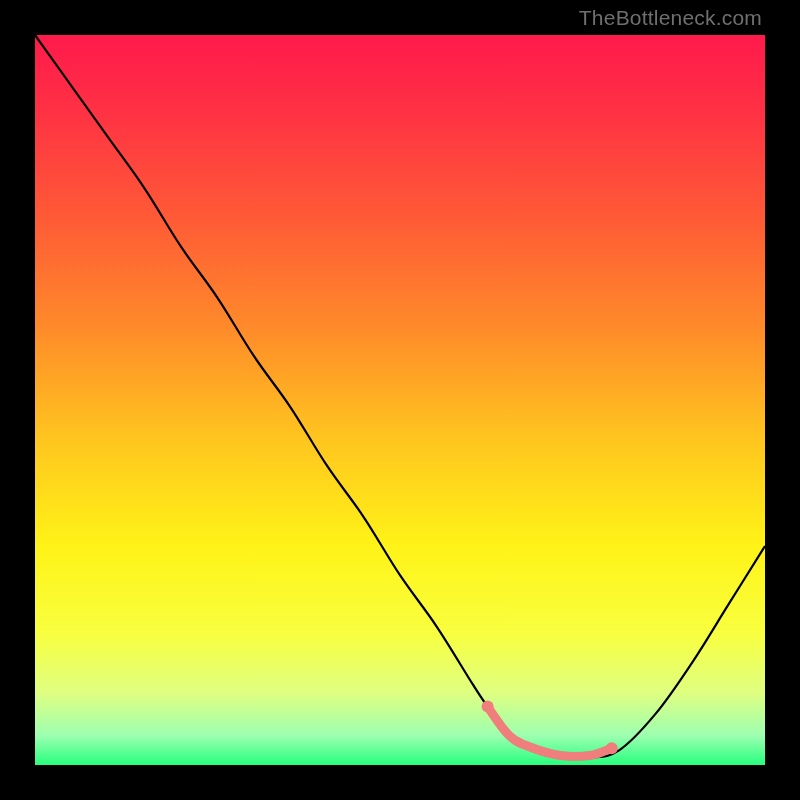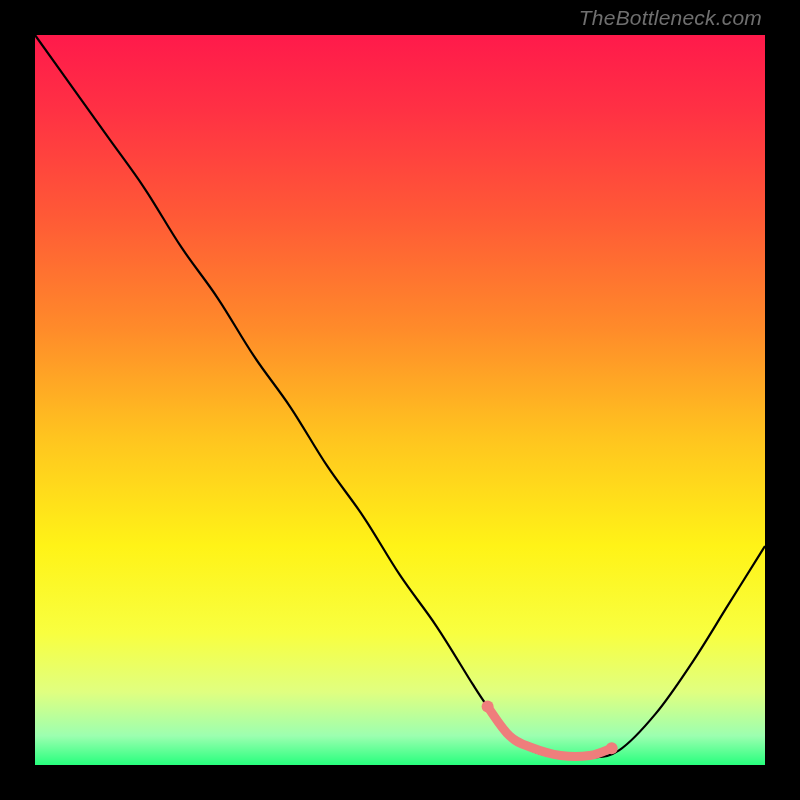--- a/index.html
+++ b/index.html
@@ -9,21 +9,20 @@
     height: 800px;
     background: #000000;
     overflow: hidden;
     font-family: Arial, Helvetica, sans-serif;
   }
   .frame {
     position: relative;
     width: 800px;
     height: 800px;
     background: #000000;
-    font-style: italic;
   }
   .plot-area {
     position: absolute;
     left: 35px;
     top: 35px;
     width: 730px;
     height: 730px;
     overflow: hidden;
   }
   .gradient-bg {

